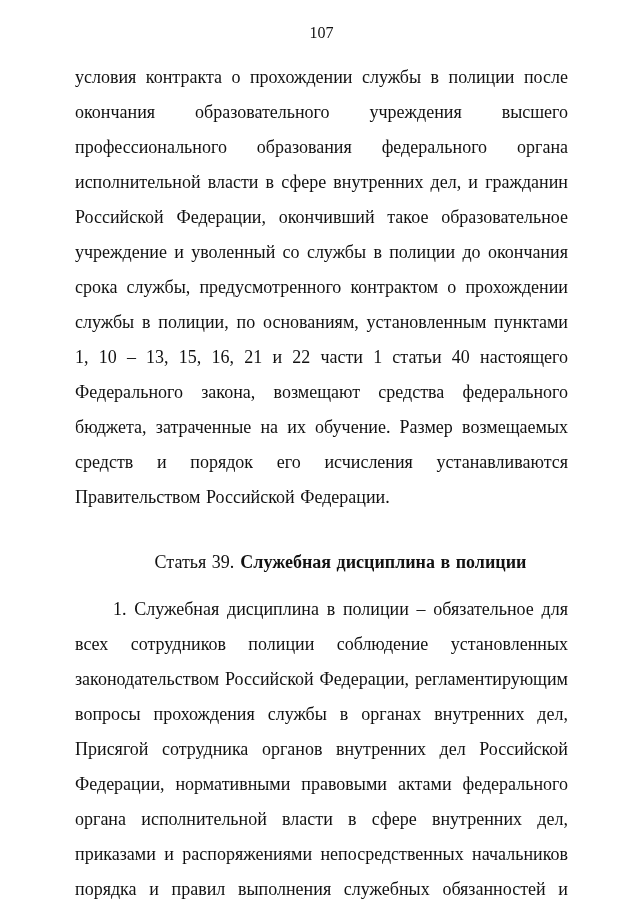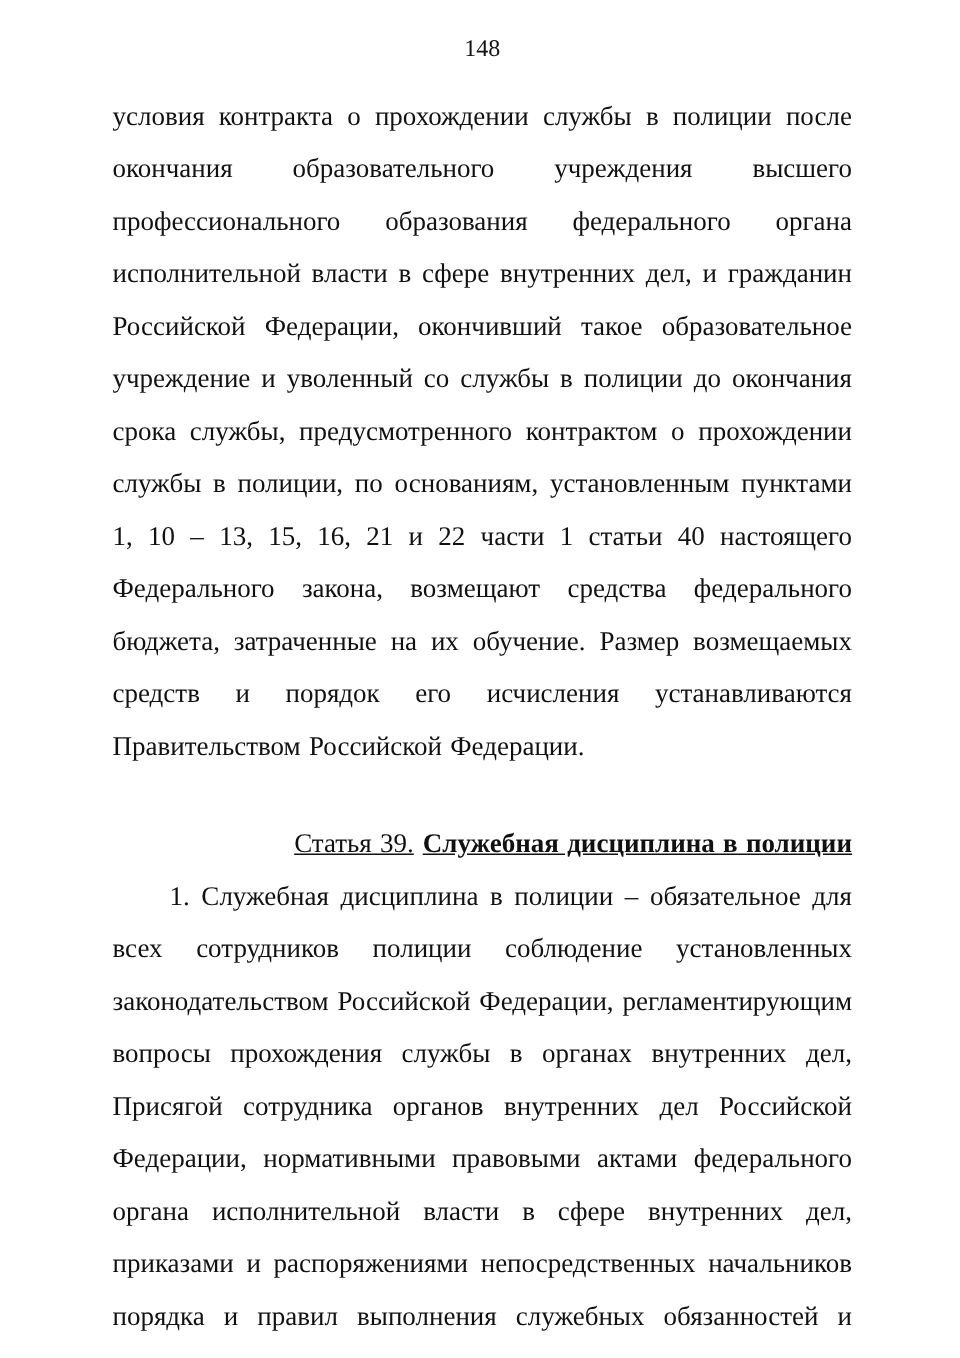--- a/index.html
+++ b/index.html
@@ -33,36 +33,36 @@
     word-spacing: 1px;
   }
   p.indent {
     text-indent: 38px;
   }
   p.no-indent {
     text-indent: 0;
   }
   p.heading {
     margin-top: 30px;
-    text-align: right;
-    text-decoration: underline;
+    margin-bottom: 12px;
+    text-align: center;
   }
   p.heading .heading-prefix {
     margin-right: 6px;
   }
   p.heading strong {
     font-weight: bold;
   }
 </style>
 </head>
 <body>
 
 <div class="page">
 
-  <div class="page-number">148</div>
+  <div class="page-number">107</div>
 
   <p class="body-text no-indent">условия контракта о прохождении службы в полиции после окончания образовательного учреждения высшего профессионального образования федерального органа исполнительной власти в сфере внутренних дел, и гражданин Российской Федерации, окончивший такое образовательное учреждение и уволенный со службы в полиции до окончания срока службы, предусмотренного контрактом о прохождении службы в полиции, по основаниям, установленным пунктами 1, 10 – 13, 15, 16, 21 и 22 части 1 статьи 40 настоящего Федерального закона, возмещают средства федерального бюджета, затраченные на их обучение. Размер возмещаемых средств и порядок его исчисления устанавливаются Правительством Российской Федерации.</p>
 
   <p class="heading indent">
     <span class="heading-prefix">Статья 39.</span><strong>Служебная дисциплина в полиции</strong>
   </p>
 
   <p class="body-text indent">1. Служебная дисциплина в полиции – обязательное для всех сотрудников полиции соблюдение установленных законодательством Российской Федерации, регламентирующим вопросы прохождения службы в органах внутренних дел, Присягой сотрудника органов внутренних дел Российской Федерации, нормативными правовыми актами федерального органа исполнительной власти в сфере внутренних дел, приказами и распоряжениями непосредственных начальников порядка и правил выполнения служебных обязанностей и реализации предоставленных прав.</p>
 
 </div>

